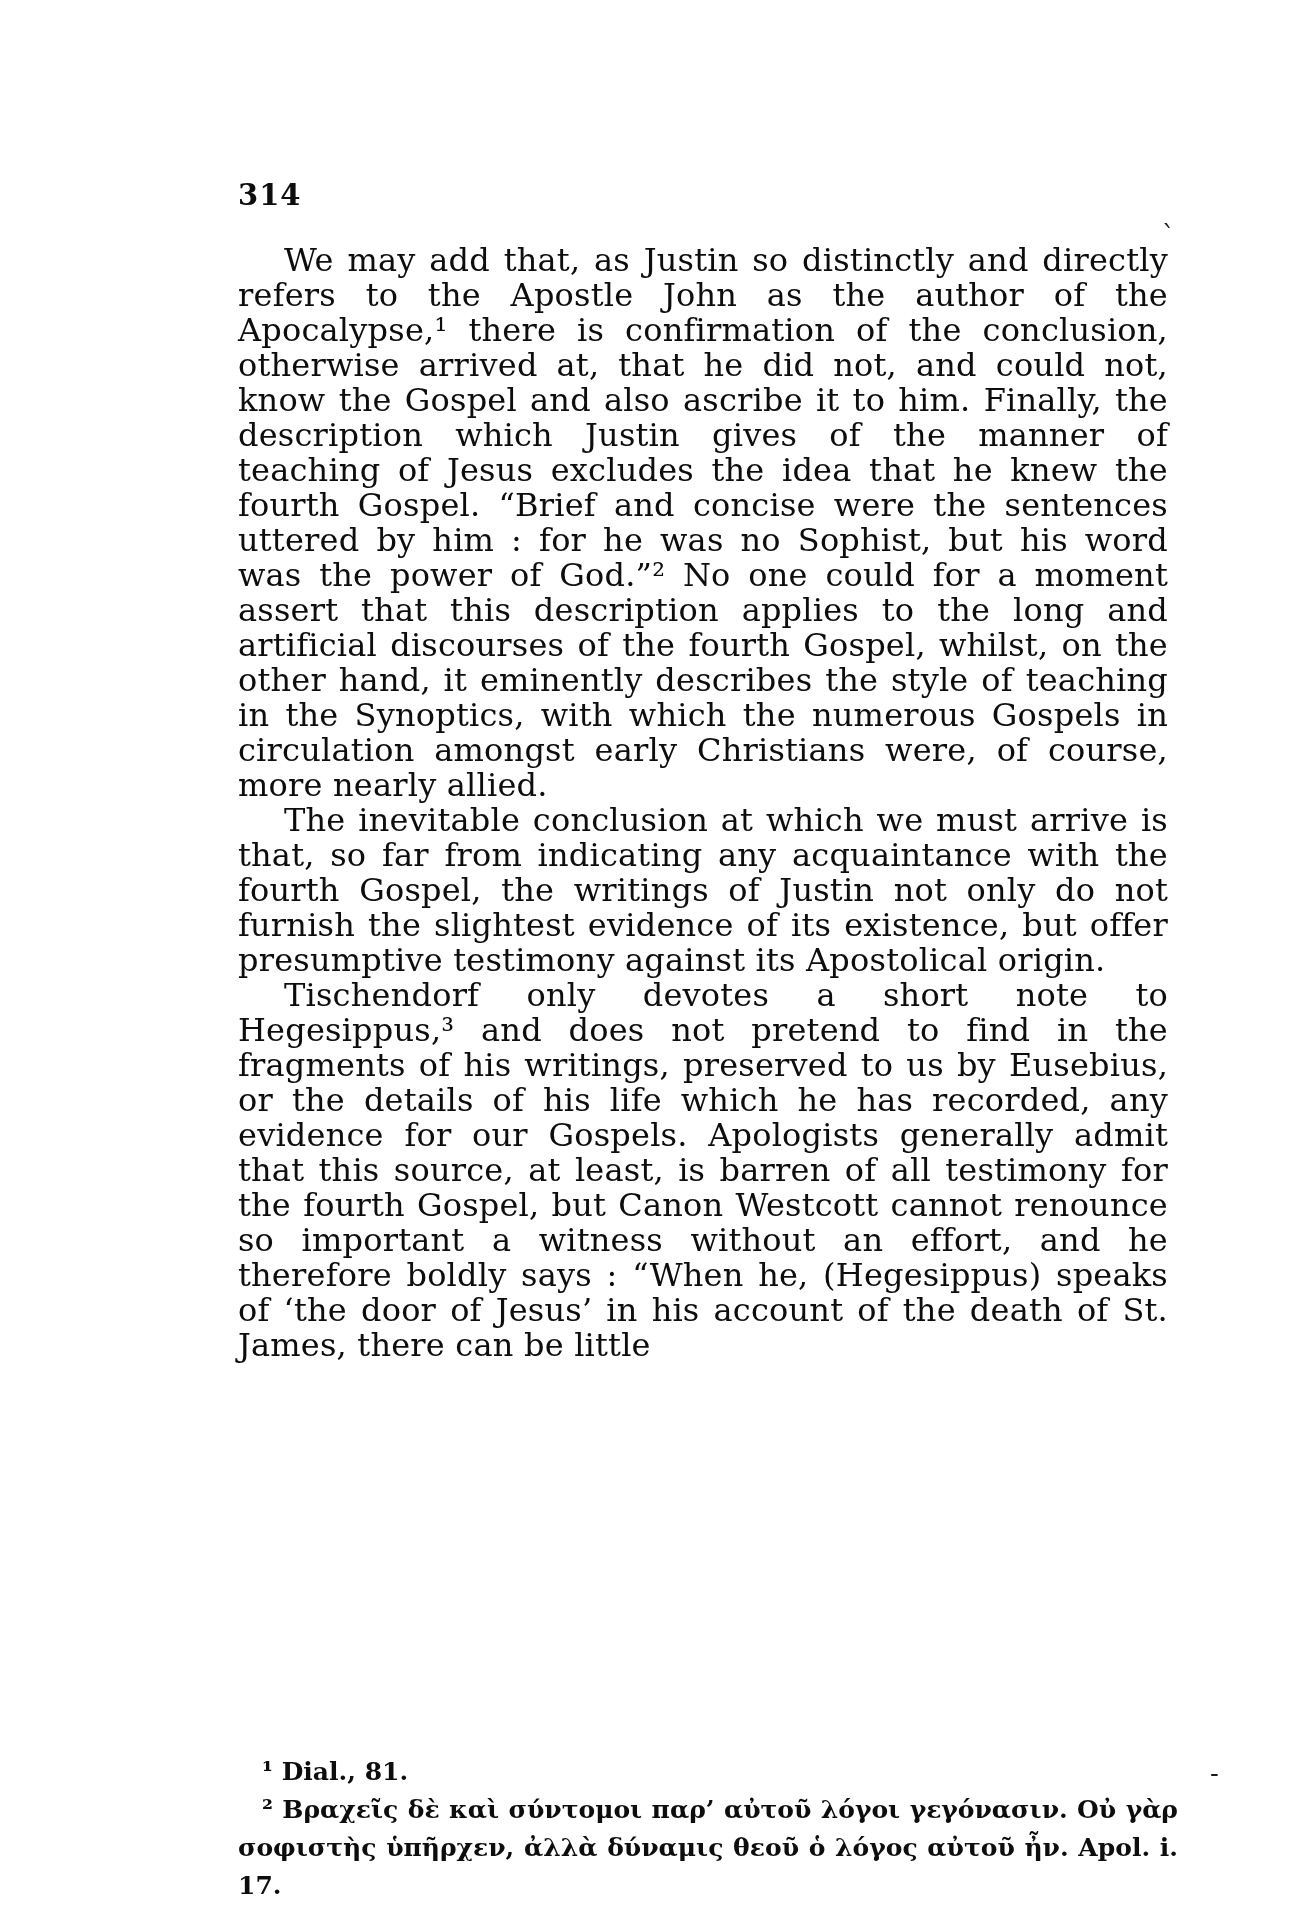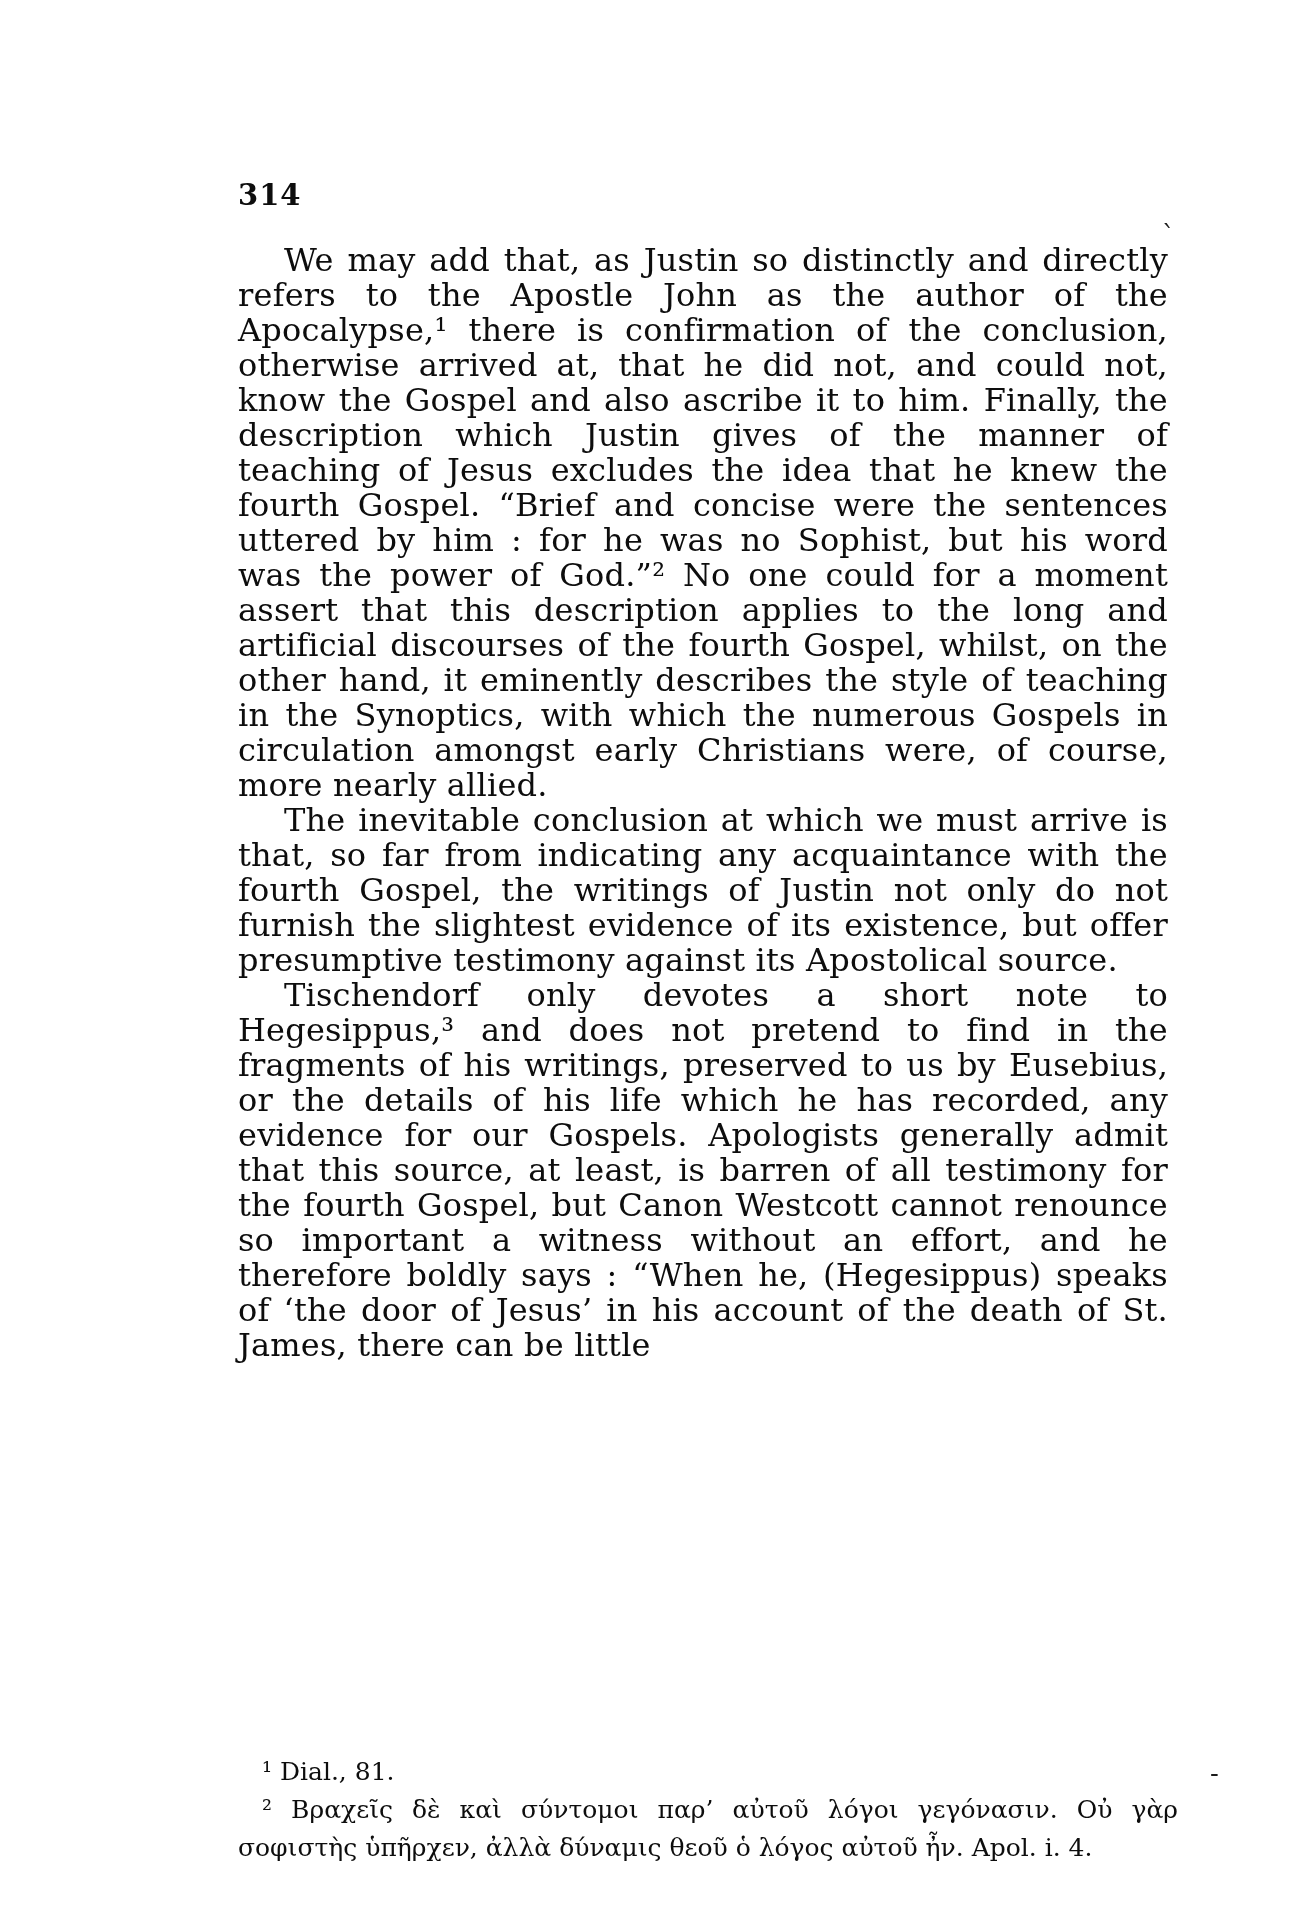--- a/index.html
+++ b/index.html
@@ -59,20 +59,21 @@
     text-indent: 46px;
   }
   .footnotes {
     position: absolute;
     top: 1753px;
     left: 226px;
     width: 940px;
     font-size: 25px;
     line-height: 38px;
     text-align: justify;
+    font-weight: bold;
   }
   .footnotes p {
     margin: 0;
     text-indent: 24px;
   }
   .scan-artifact {
     position: absolute;
     font-size: 26px;
     color: #1a1a1a;
   }
@@ -83,25 +84,25 @@
 <body>
 
 <div class="page">
 
   <div class="header">
     <span class="page-number">314</span>
   </div>
 
   <div class="body-text">
     <p>We may add that, as Justin so distinctly and directly refers to the Apostle John as the author of the Apocalypse,¹ there is confirmation of the conclusion, otherwise arrived at, that he did not, and could not, know the Gospel and also ascribe it to him. Finally, the description which Justin gives of the manner of teaching of Jesus excludes the idea that he knew the fourth Gospel. “Brief and concise were the sentences uttered by him : for he was no Sophist, but his word was the power of God.”² No one could for a moment assert that this description applies to the long and artificial discourses of the fourth Gospel, whilst, on the other hand, it eminently describes the style of teaching in the Synoptics, with which the numerous Gospels in circulation amongst early Christians were, of course, more nearly allied.</p>
-    <p>The inevitable conclusion at which we must arrive is that, so far from indicating any acquaintance with the fourth Gospel, the writings of Justin not only do not furnish the slightest evidence of its existence, but offer presumptive testimony against its Apostolical source.</p>
+    <p>The inevitable conclusion at which we must arrive is that, so far from indicating any acquaintance with the fourth Gospel, the writings of Justin not only do not furnish the slightest evidence of its existence, but offer presumptive testimony against its Apostolical origin.</p>
     <p>Tischendorf only devotes a short note to Hegesippus,³ and does not pretend to find in the fragments of his writings, preserved to us by Eusebius, or the details of his life which he has recorded, any evidence for our Gospels. Apologists generally admit that this source, at least, is barren of all testimony for the fourth Gospel, but Canon Westcott cannot renounce so important a witness without an effort, and he therefore boldly says : “When he, (Hegesippus) speaks of ‘the door of Jesus’ in his account of the death of St. James, there can be little</p>
   </div>
 
   <div class="footnotes">
     <p>¹ Dial., 81.</p>
-    <p>² Βραχεῖς δὲ καὶ σύντομοι παρ’ αὐτοῦ λόγοι γεγόνασιν. Οὐ γὰρ σοφιστὴς ὑπῆρχεν, ἀλλὰ δύναμις θεοῦ ὁ λόγος αὐτοῦ ἦν.   Apol. i. 4.</p>
+    <p>² Βραχεῖς δὲ καὶ σύντομοι παρ’ αὐτοῦ λόγοι γεγόνασιν. Οὐ γὰρ σοφιστὴς ὑπῆρχεν, ἀλλὰ δύναμις θεοῦ ὁ λόγος αὐτοῦ ἦν.   Apol. i. 17.</p>
   </div>
 
   <span class="scan-artifact artifact-top">`</span>
   <span class="scan-artifact artifact-bottom">-</span>
 
 </div>
 
 </body></html>

